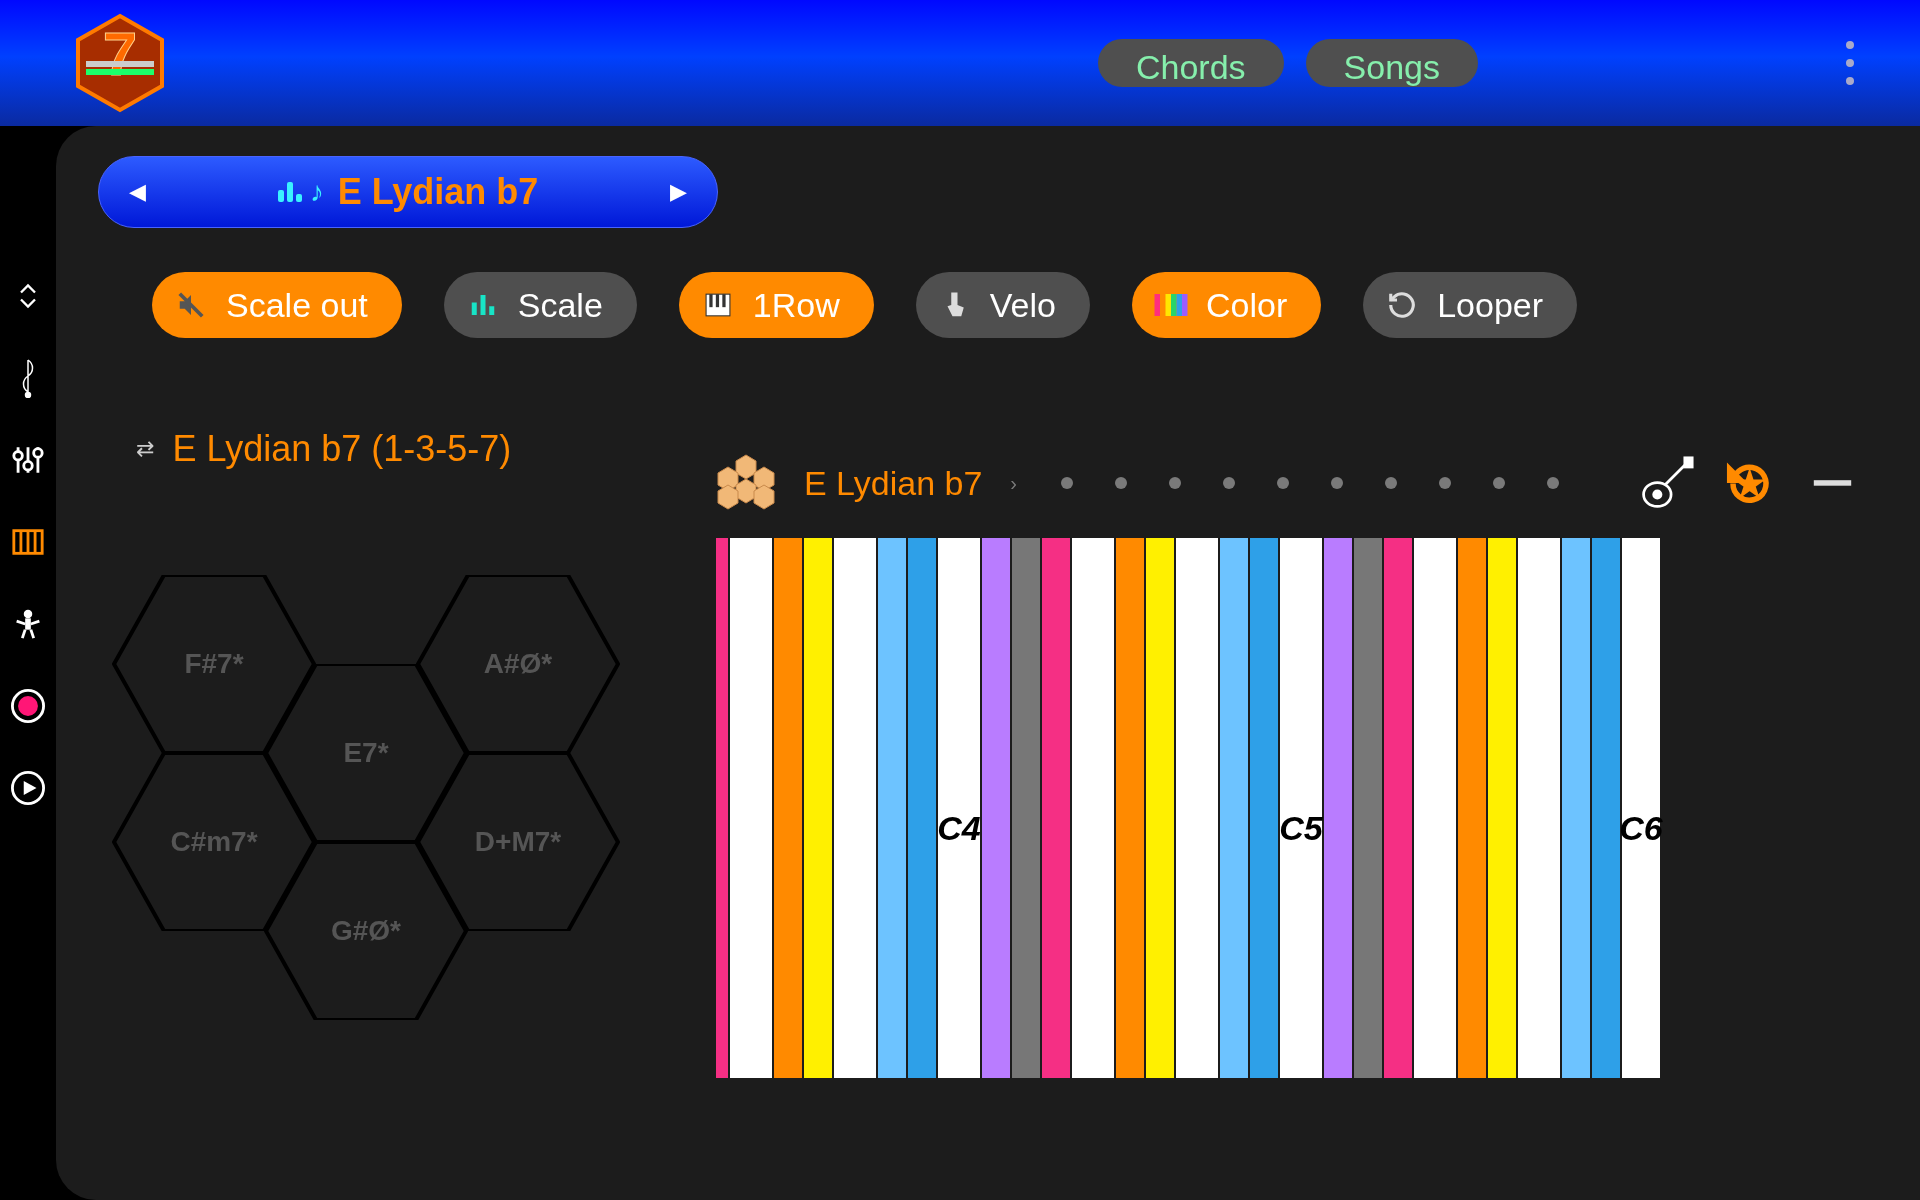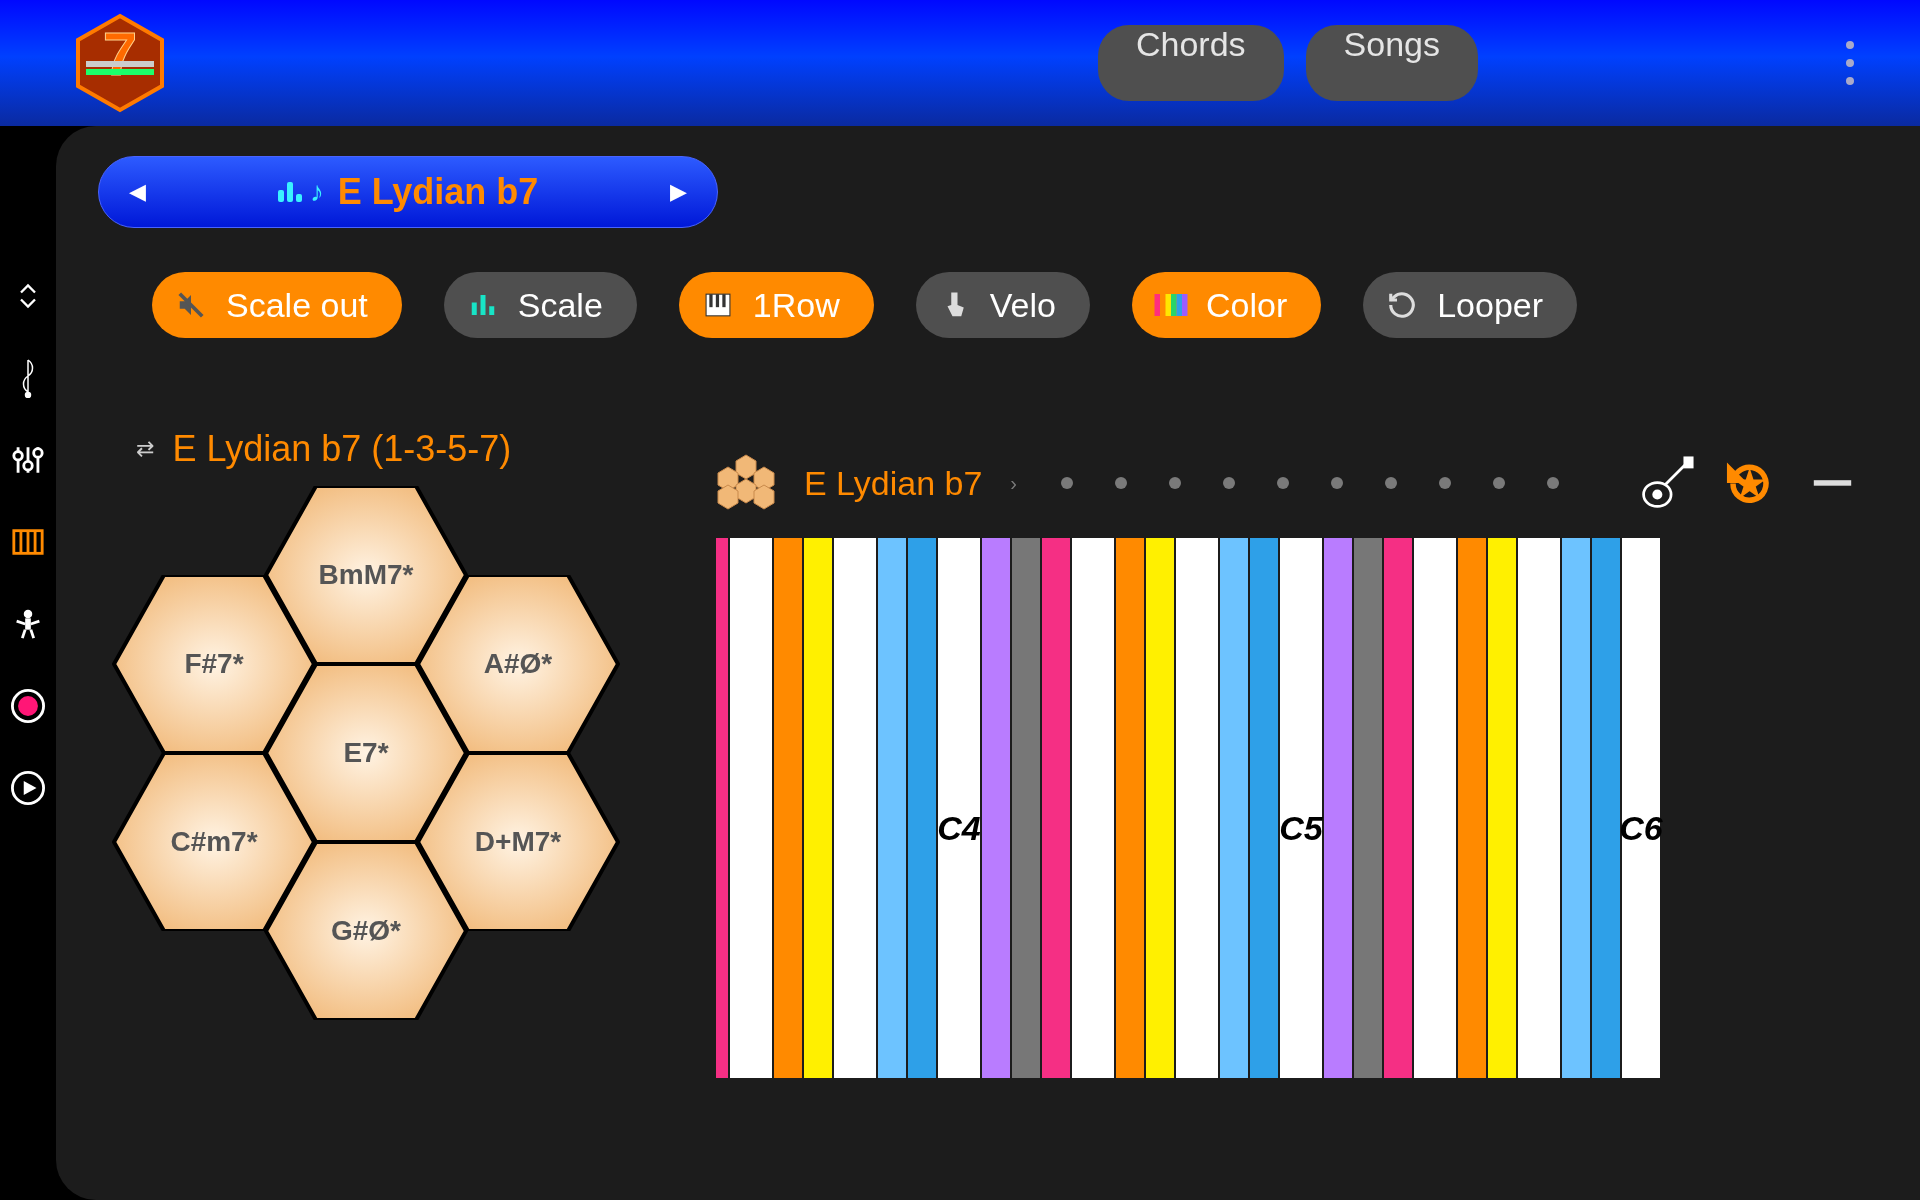--- a/index.html
+++ b/index.html
@@ -21,28 +21,28 @@
   }
   .logo svg { width: 100px; height: 100px; }
 
   .topbar-right {
     margin-left: auto;
     display: flex;
     align-items: center;
     gap: 22px;
   }
   .top-chip {
-    height: 76px;
+    height: 48px;
     padding: 0 38px;
     border-radius: 31px;
     background: #4f4f4f;
-    color: #e5e5e5;
+    color: #86efac;
     font-size: 34px;
     display: flex;
-    align-items: flex-start;
+    align-items: flex-end;
     cursor: pointer;
   }
   .kebab {
     width: 60px; height: 60px;
     display: flex; flex-direction: column;
     justify-content: center; align-items: center;
     gap: 10px;
     margin-left: 320px;
     cursor: pointer;
   }
@@ -412,32 +412,20 @@
     <div class="content-row">
 
       <div class="hex-area">
         <div class="hex-title-row">
           <span class="swap-ic">⇄</span>
           <span>E Lydian b7 (1-3-5-7)</span>
         </div>
 
         <div class="hex-cluster">
 
-          <div class="hexagon" style="left:174px; top:0;">
-            <svg viewBox="0 0 200 178">
-                <defs>
-                  <radialGradient id="g1" cx="50%" cy="50%" r="60%">
-                    <stop offset="0%" stop-color="#fff3e3"></stop>
-                    <stop offset="100%" stop-color="#f1b877"></stop>
-                  </radialGradient>
-                </defs>
-                <polygon points="50,0 150,0 200,89 150,178 50,178 0,89" fill="url(#g1)" stroke="#000" stroke-width="4"></polygon>
-              </svg>
-            <span class="hex-label">BmM7*</span>
-          </div>
           <div class="hexagon" style="left:22px; top:89px;align-items:center;">
             <svg viewBox="0 0 200 178">
                 <polygon points="50,0 150,0 200,89 150,178 50,178 0,89" fill="url(#g1)" stroke="#000" stroke-width="4"></polygon>
               </svg>
             <span class="hex-label">F#7*</span>
           </div>
           <div class="hexagon" style="left:326px; top:89px;">
             <svg viewBox="0 0 200 178">
                 <polygon points="50,0 150,0 200,89 150,178 50,178 0,89" fill="url(#g1)" stroke="#000" stroke-width="4"></polygon>
               </svg>

